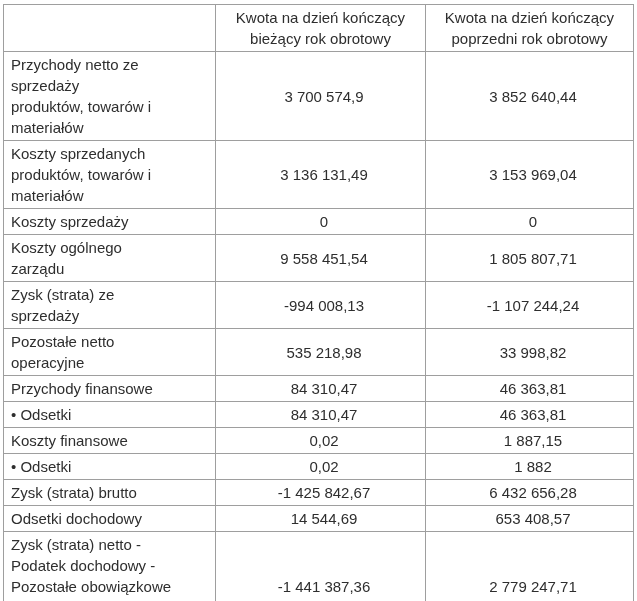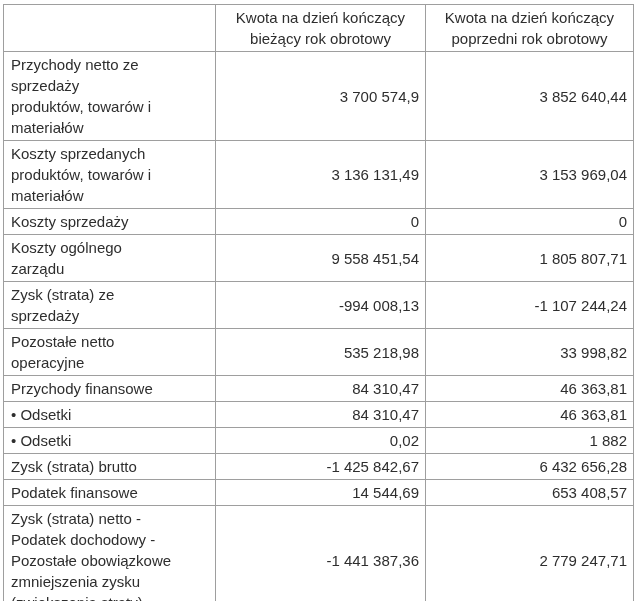--- a/index.html
+++ b/index.html
@@ -33,21 +33,21 @@
   table.fin-table th {
     text-align: center;
     padding: 2px 6px;
     height: 32px;
   }
   td.label-cell {
     text-align: left;
     padding: 2px 6px 2px 7px;
   }
   td.value-cell {
-    text-align: right;
+    text-align: center;
     padding: 2px 6px 2px 13px;
     white-space: nowrap;
   }
 </style>
 </head>
 <body>
 
 <table class="fin-table">
   <colgroup>
     <col class="c1">
@@ -106,31 +106,36 @@
       <td class="label-cell">Przychody finansowe</td>
       <td class="value-cell">84 310,47</td>
       <td class="value-cell">46 363,81</td>
     </tr>
     <tr>
       <td class="label-cell">• Odsetki</td>
       <td class="value-cell">84 310,47</td>
       <td class="value-cell">46 363,81</td>
     </tr>
     <tr>
+      <td class="label-cell">Koszty finansowe</td>
+      <td class="value-cell">0,02</td>
+      <td class="value-cell">1 887,15</td>
+    </tr>
+    <tr>
       <td class="label-cell">• Odsetki</td>
       <td class="value-cell">0,02</td>
       <td class="value-cell">1 882</td>
     </tr>
     <tr>
       <td class="label-cell">Zysk (strata) brutto</td>
       <td class="value-cell">-1 425 842,67</td>
       <td class="value-cell">6 432 656,28</td>
     </tr>
     <tr>
-      <td class="label-cell">Podatek finansowe</td>
+      <td class="label-cell">Odsetki dochodowy</td>
       <td class="value-cell">14 544,69</td>
       <td class="value-cell">653 408,57</td>
     </tr>
     <tr>
       <td class="label-cell">Zysk (strata) netto -
 Podatek dochodowy -
 Pozostałe obowiązkowe
 zmniejszenia zysku
 (zwiększenia straty)</td>
       <td class="value-cell">-1 441 387,36</td>

